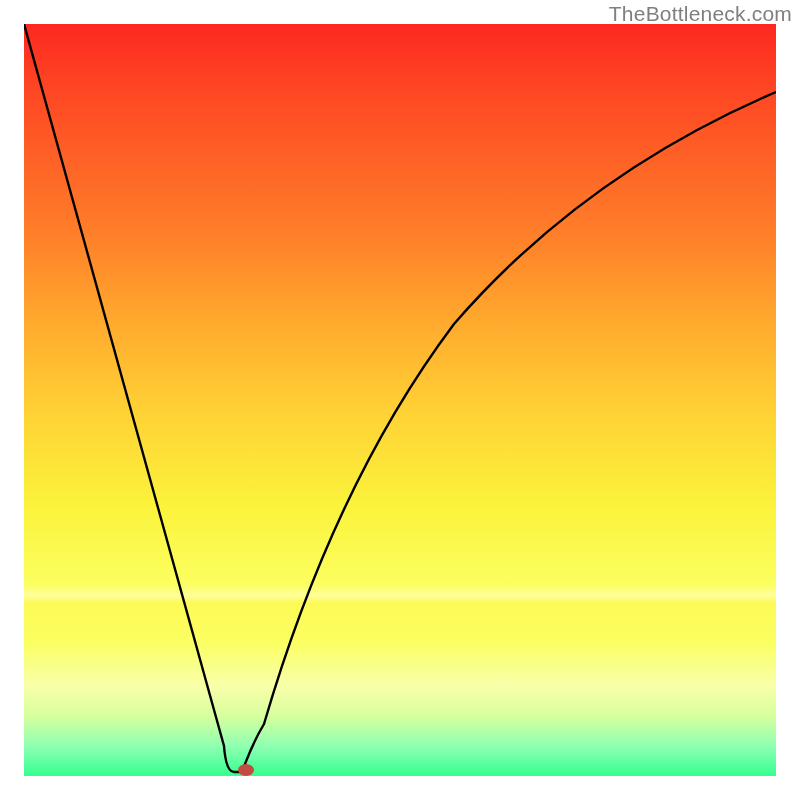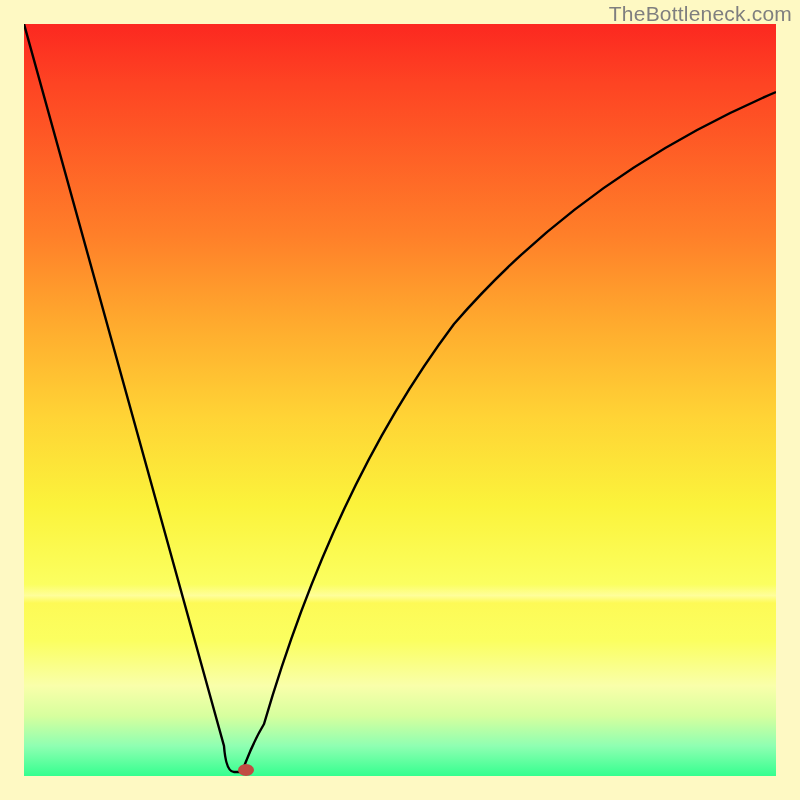--- a/index.html
+++ b/index.html
@@ -10,21 +10,21 @@
     background: #000;
     overflow: hidden;
     font-family: Arial, Helvetica, sans-serif;
   }
   .frame {
     position: absolute;
     top: 0;
     left: 0;
     width: 800px;
     height: 800px;
-    background: #fef9c3;
+    background: #ffffff;
   }
   .plot {
     position: absolute;
     top: 24px;
     left: 24px;
     width: 752px;
     height: 752px;
     background: linear-gradient(
       to bottom,
       #fc2820 0%,

